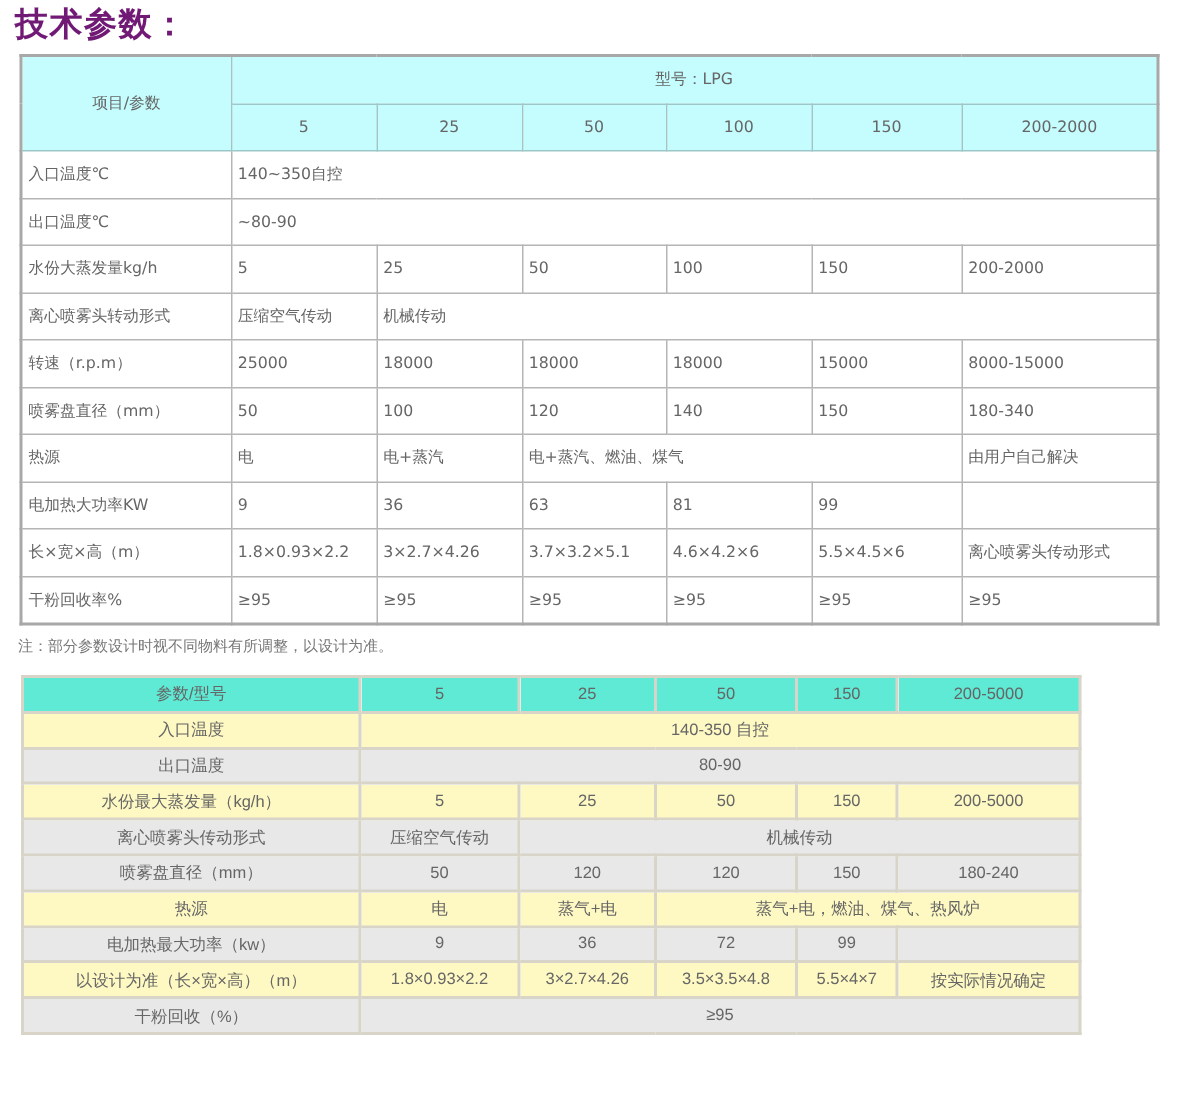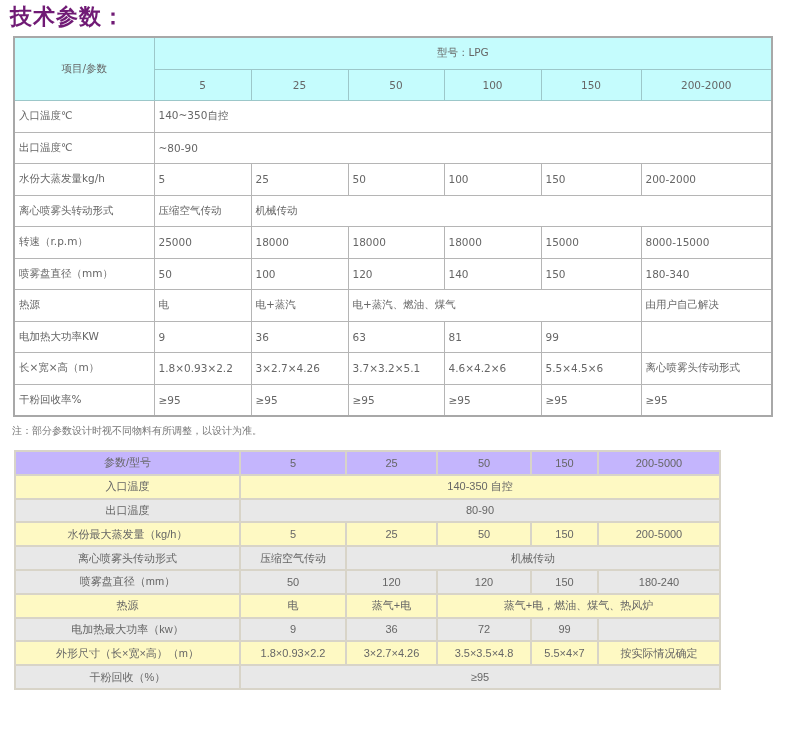--- a/index.html
+++ b/index.html
@@ -12,21 +12,21 @@
   table.t1 tr.h td { background:#c5fcfd; text-align:center; padding:0; border-color:#9cc7c9; }
   table.t1 { border:2px solid #a8a8a8; }
 
   .note { position:absolute; left:12px; top:424px; font-size:10px; color:#777; }
 
   
   table.t2 { position:absolute; left:14px; top:450px; border-collapse:collapse; table-layout:fixed; width:705px; font-size:11px; color:#666; font-family:"Liberation Sans", sans-serif; }
   table.t2 td { border:2px solid #d8d4c8; height:21.8px; text-align:center; vertical-align:middle; padding:0; white-space:nowrap; overflow:hidden; }
   table.t2 tr.g td { background:#e8e8e8; }
   table.t2 tr.w td { background:#fef9c3; }
-  table.t2 tr.hd td { background:#c4b5fd; }
+  table.t2 tr.hd td { background:#5eead4; }
 </style>
 </head>
 <body>
 
 <div class="title">技术参数：</div>
 
 <table class="t1">
   <colgroup>
     <col style="width:140px">
       <col style="width:97px">
@@ -183,21 +183,21 @@
   </tr>
   <tr class="g">
     <td>电加热最大功率（kw）</td>
     <td>9</td>
     <td>36</td>
     <td>72</td>
     <td>99</td>
     <td></td>
   </tr>
   <tr class="w">
-    <td>外形尺寸（长×宽×高）（m）</td>
+    <td>以设计为准（长×宽×高）（m）</td>
     <td>1.8×0.93×2.2</td>
     <td>3×2.7×4.26</td>
     <td>3.5×3.5×4.8</td>
     <td>5.5×4×7</td>
     <td>按实际情况确定</td>
   </tr>
   <tr class="g">
     <td>干粉回收（%）</td>
     <td colspan="5">≥95</td>
   </tr>

